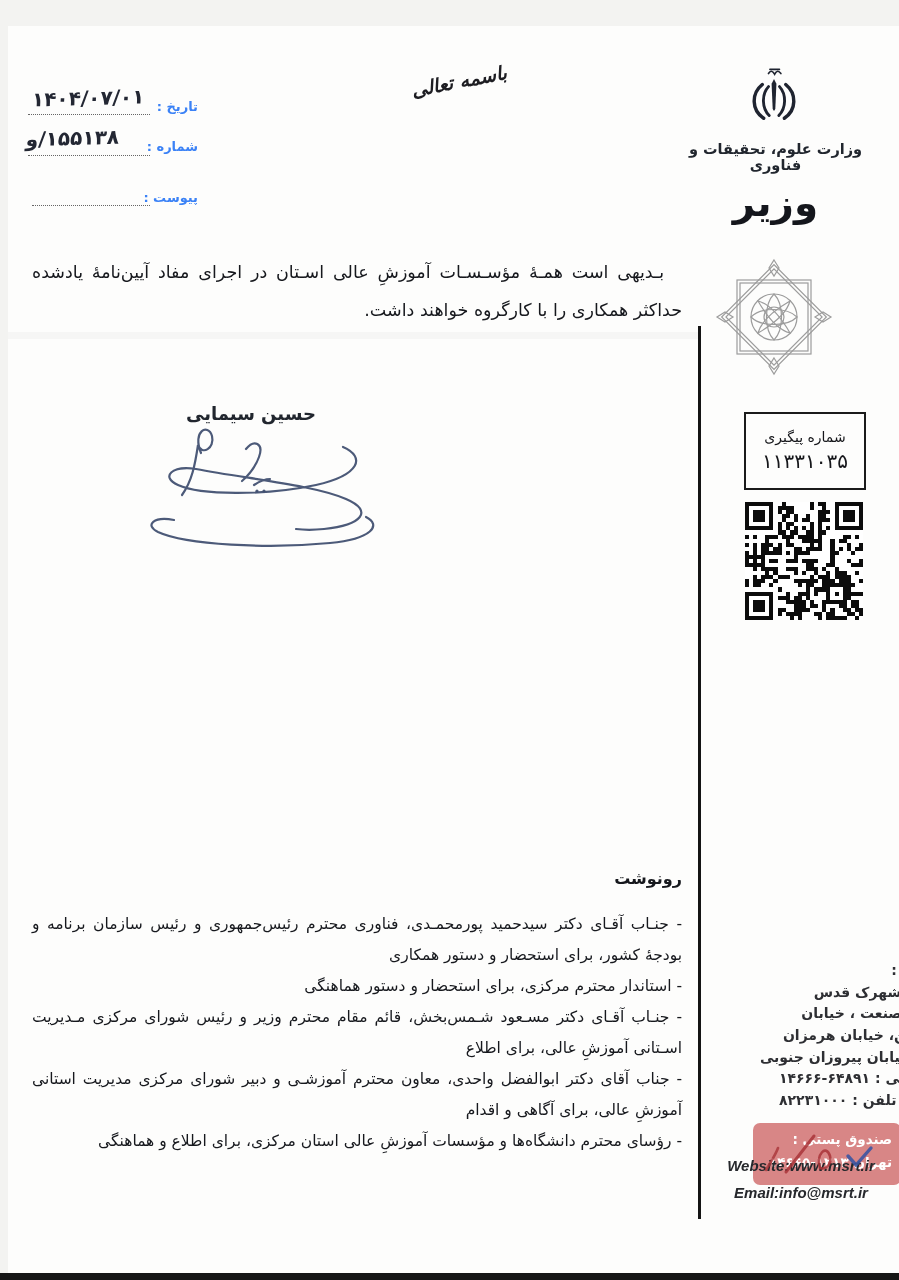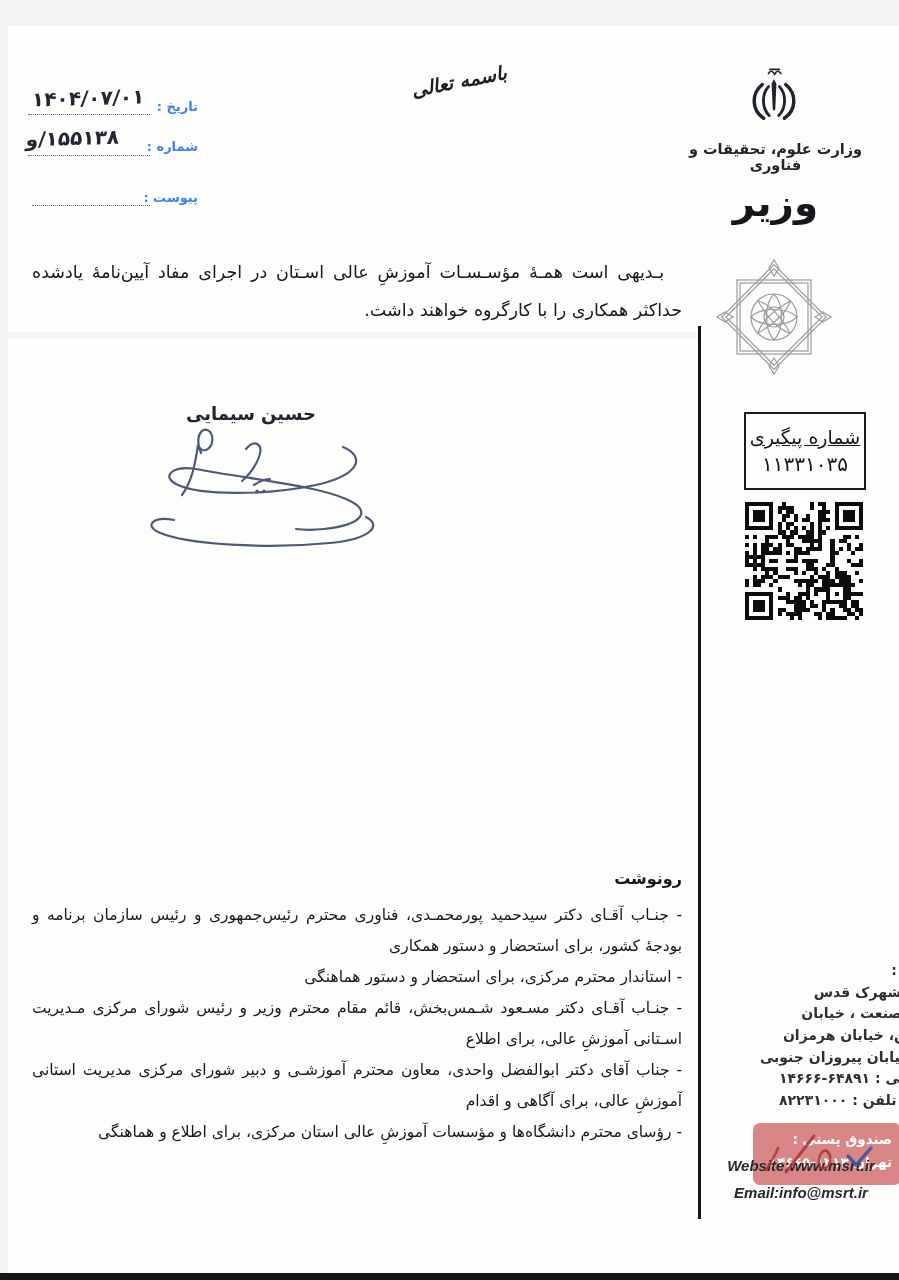--- a/index.html
+++ b/index.html
@@ -23,33 +23,33 @@
             transform:scaleX(1.05);color:#14161c;}
   .divider{left:690px;top:300px;width:3px;height:893px;background:#141414;}
   
   .body-par{left:24px;top:228px;width:650px;font-size:17.5px;line-height:2.15;
             text-align:justify;direction:rtl;color:#16181d;text-indent:18px;}
   .scan-band{left:0;top:306px;width:690px;height:7px;background:rgba(110,110,110,0.05);}
   .sig-name{left:178px;top:377px;width:185px;text-align:left;font-size:18px;font-weight:bold;direction:rtl;}
   
   .track-box{left:736px;top:386px;width:118px;height:74px;border:2.5px solid #1b1b1b;
              display:flex;flex-direction:column;align-items:center;justify-content:center;gap:4px;direction:rtl;}
-  .track-label{font-size:19px;color:#15161a;text-decoration:underline;}
+  .track-label{font-size:14px;color:#15161a;}
   .track-num{font-size:20px;letter-spacing:2px;color:#15161a;}
   
   .addr{left:698px;top:934px;width:192px;text-align:right;direction:rtl;
         font-size:14px;font-weight:bold;color:#2e2f33;line-height:1.55;margin-left:48px;}
   .pink-box{left:745px;top:1097px;width:148px;height:62px;background:rgba(211,117,117,0.88);
             border-radius:7px;color:#fff;text-align:right;direction:rtl;font-size:13.5px;
             font-weight:bold;padding:5px 9px 0 0;box-sizing:border-box;line-height:1.7;z-index:2;}
   .latin-line{left:692px;width:202px;text-align:center;font-family:"Liberation Sans",sans-serif;
               font-weight:bold;font-style:italic;font-size:15px;color:#26282c;z-index:3;}
   
   .copies{left:24px;top:843px;width:650px;direction:rtl;text-align:justify;color:#16181d;}
-  .copies-head{font-size:16px;font-weight:bold;margin-bottom:12px;}
+  .copies-head{font-size:16px;font-weight:bold;margin-bottom:21px;}
   .copy-item{font-size:15.5px;line-height:2.0;}
   svg{display:block;}
   .qr-wrap{left:737px;top:476px;width:118px;height:118px;background:#fff;}
 </style>
 </head>
 <body>
 
 <div class="paper">
 
   <div class="abs besmeleh">باسمه تعالی</div>

